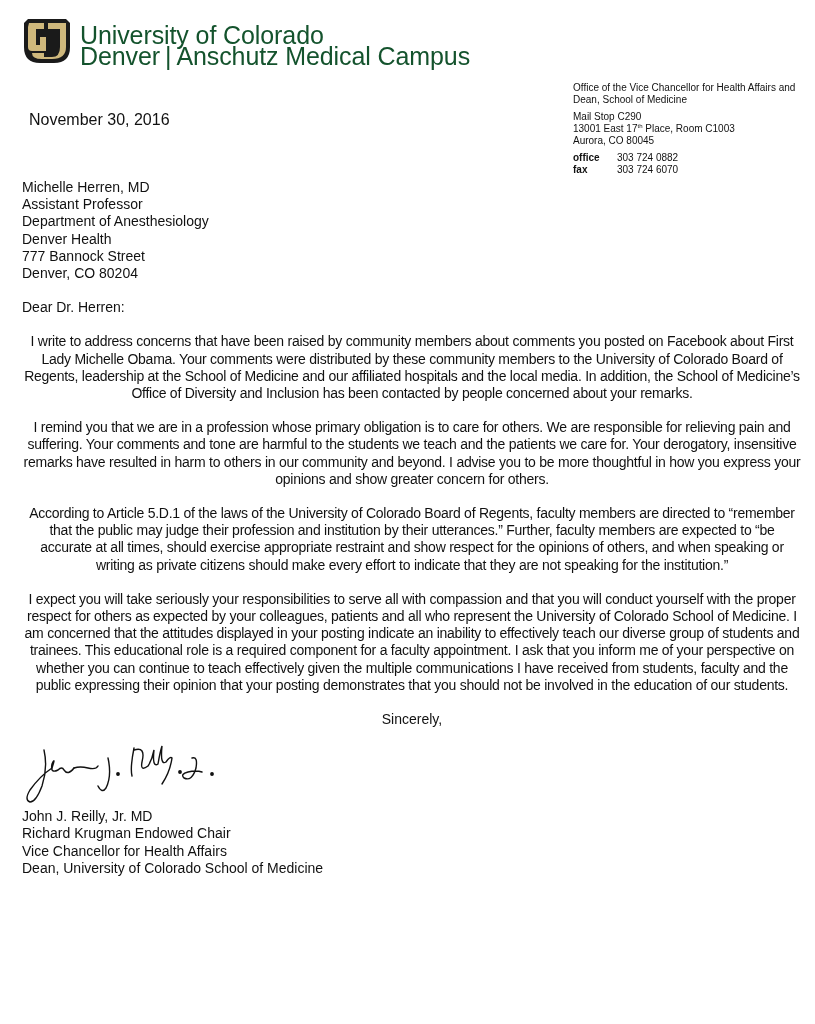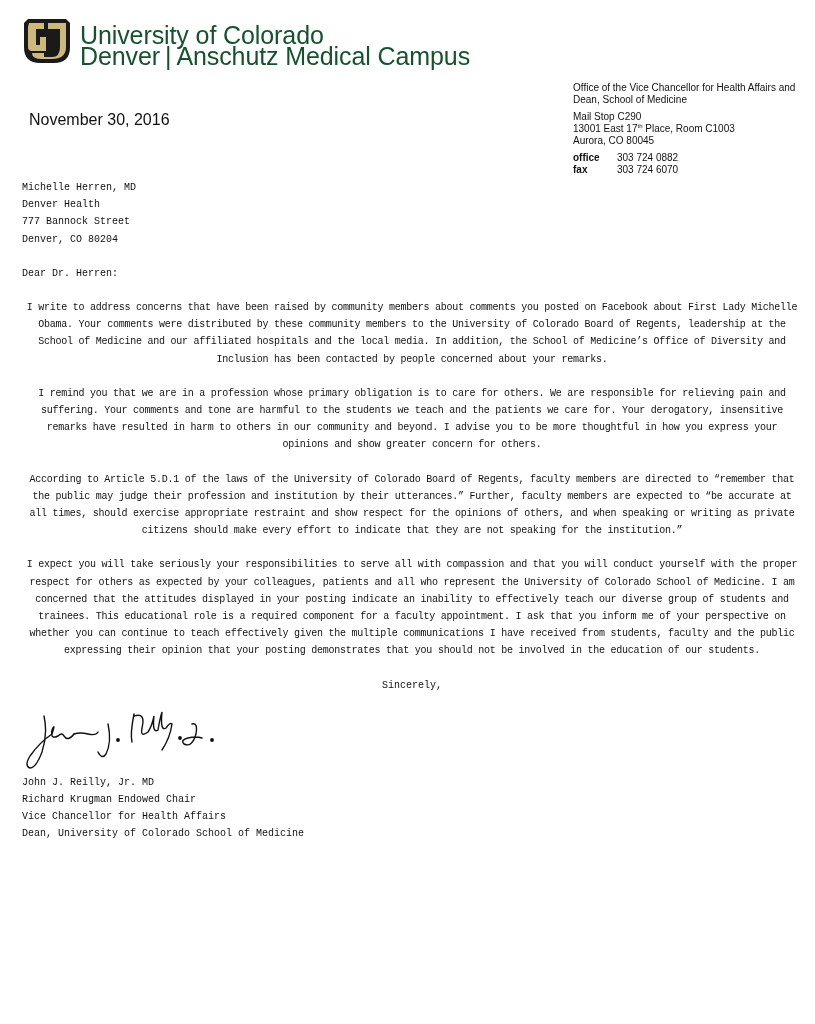--- a/index.html
+++ b/index.html
@@ -9,21 +9,21 @@
   }
   .logo { position: absolute; left: 22px; top: 17px; width: 50px; height: 48px; }
   .brand { position: absolute; left: 80px; top: 25px; color: #14532d; font-size: 25px; line-height: 21px; letter-spacing: -0.1px; }
   .brand .sep { display: inline-block; margin: 0 5px; }
   .office { position: absolute; left: 573px; top: 34px; font-size: 10px; line-height: 12px; color: #111; margin-top: 48px; }
   .office .blk { margin-bottom: 5px; }
   .office .row { display: flex; }
   .office .lbl { font-weight: bold; width: 44px; }
   sup { font-size: 6px; line-height: 0; vertical-align: super; }
   .date { position: absolute; left: 29px; top: 111px; font-size: 16px; }
-  .letter { position: absolute; left: 22px; top: 179px; width: 780px; font-size: 10px; line-height: 17.2px; font-family: Liberation Mono, monospace; }
+  .letter { position: absolute; left: 22px; top: 179px; width: 780px; font-size: 14px; line-height: 17.2px; }
   .addr div { white-space: nowrap; }
   .salutation { margin-top: 17px; }
   .body-text p { margin: 17px 0 0 0; letter-spacing: -0.25px; font-stretch: condensed; text-align: center; }
   .closing { margin-top: 17px; text-align: center; }
   .signature { position: relative; height: 80px; margin-top: 0px; }
   .signature svg { position: absolute; left: 0; top: 0; }
   .sig-lines div { white-space: nowrap; }
 </style>
 </head>
 <body>
@@ -62,20 +62,22 @@
       <span>303 724 6070</span>
     </div>
   </div>
 </div>
 
 <div class="date">November 30, 2016</div>
 
 <div class="letter">
   <div class="addr">
     <div>Michelle Herren, MD</div>
+    <div>Assistant Professor</div>
+    <div>Department of Anesthesiology</div>
     <div>Denver Health</div>
     <div>777 Bannock Street</div>
     <div>Denver, CO  80204</div>
   </div>
 
   <div class="salutation">Dear Dr. Herren:</div>
 
   <div class="body-text">
     <p>I write to address concerns that have been raised by community members about comments you posted on Facebook about First Lady Michelle Obama.  Your comments were distributed by these community members to the University of Colorado Board of Regents, leadership at the School of Medicine and our affiliated hospitals and the local media.  In addition, the School of Medicine’s Office of Diversity and Inclusion has been contacted by people concerned about your remarks.</p>
     <p>I remind you that we are in a profession whose primary obligation is to care for others.  We are responsible for relieving pain and suffering.  Your comments and tone are harmful to the students we teach and the patients we care for.  Your derogatory, insensitive remarks have resulted in harm to others in our community and beyond.  I advise you to be more thoughtful in how you express your opinions and show greater concern for others.</p>

